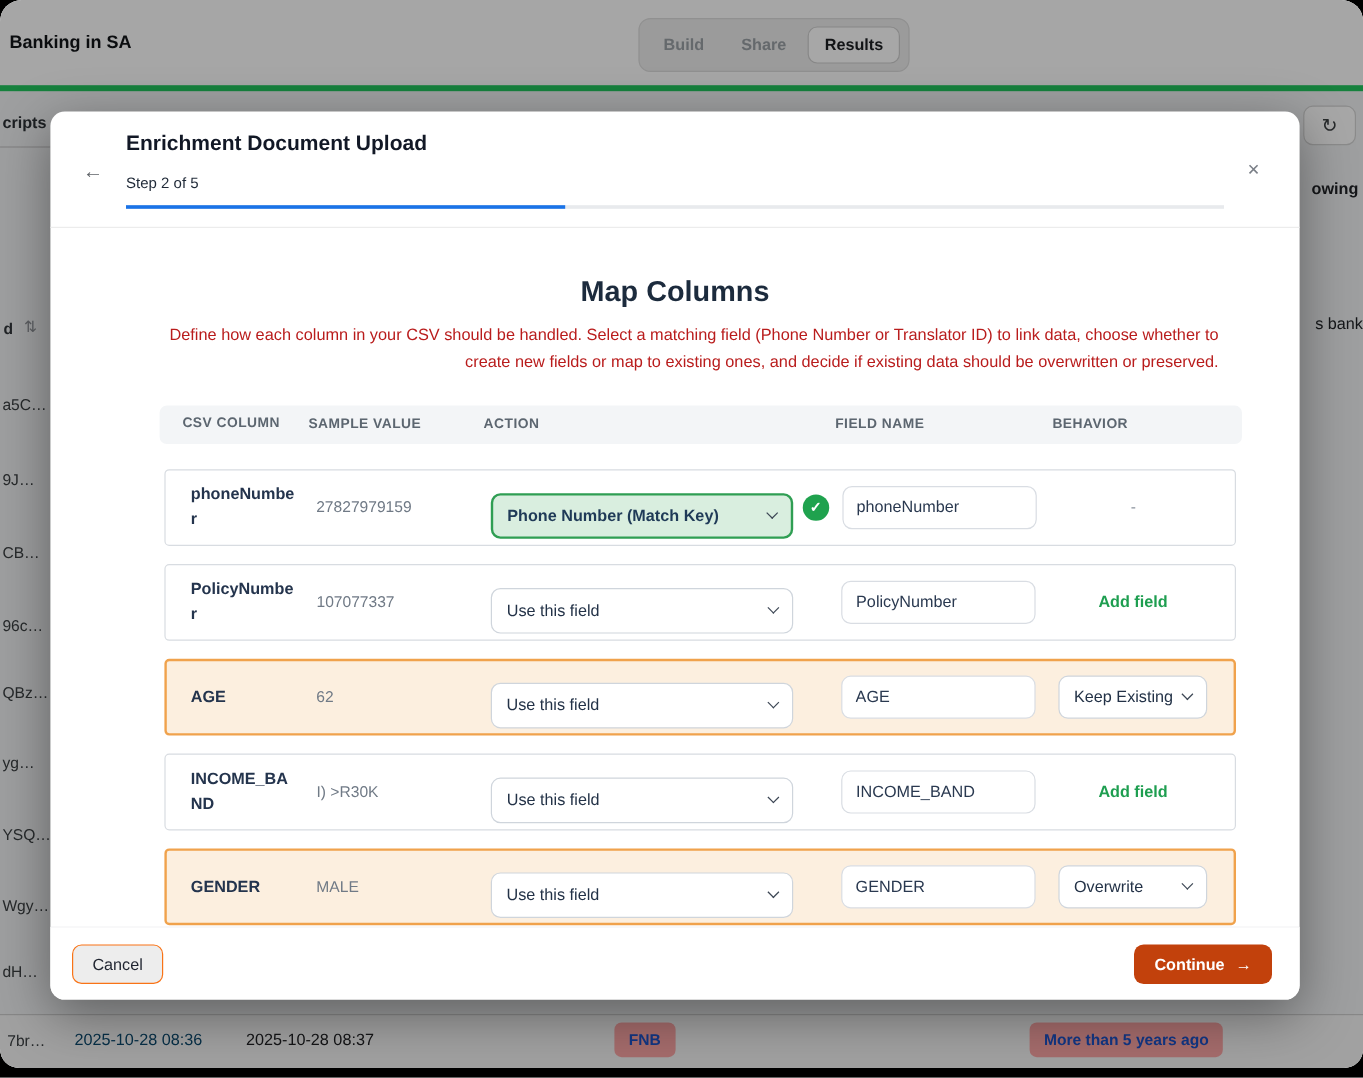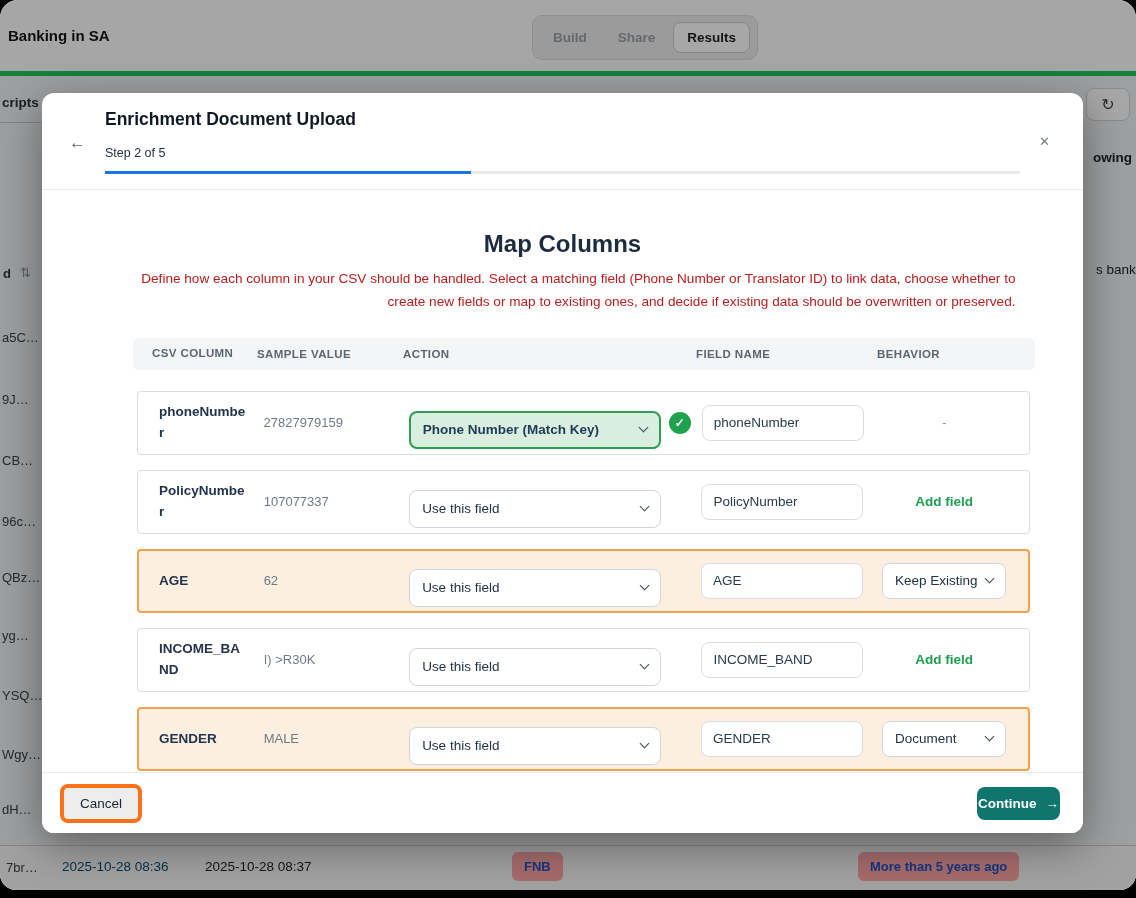--- a/index.html
+++ b/index.html
@@ -67,22 +67,22 @@
   .action-select { width:252px;margin-top:14px; }
   .select.match { background:#d9eedf; border:2px solid #2f9e53; font-weight:700; color:#1f3a57; }
   .chev { width:7px; height:7px; border-right:1.8px solid #3c4654; border-bottom:1.8px solid #3c4654; transform:rotate(45deg); margin-top:-4px; flex:none; }
   .check { width:22px; height:22px; border-radius:50%; background:#1fa24e; color:#fff; display:flex; align-items:center; justify-content:center; font-size:12px; font-weight:700; flex:none; }
   .field-input { width:162px; height:36px; border:1px solid #d9dde3; border-radius:8px; padding:0 11px; font-size:13.5px; color:#2a3950; background:#fff; outline:none; font-family:"Liberation Sans", sans-serif; }
   .beh-select { width:124px; height:36px; }
   .beh-dash { color:#8a929c; font-size:13px; }
   .beh-link { color:#1e9e50; font-weight:700; font-size:13.5px; cursor:pointer; }
 
   .m-footer { position:absolute; left:0; bottom:0; right:0; height:61px; background:#fff; border-top:1px solid #e7e9ec; border-radius:0 0 12px 12px; display:flex; align-items:center; justify-content:space-between; padding:0 23px 0 18px; }
-  .btn-cancel { background:#ededed; border:4px solid #f97316; border-radius:8px; padding:8px 16px; font-size:13.5px; color:#1f2430; cursor:pointer; font-family:"Liberation Sans", sans-serif; }
-  .btn-continue { background:#0f766e; border:none; border-radius:8px; padding:9px 1px; font-size:13.5px; font-weight:600; color:#fff; display:flex; align-items:center; gap:9px; cursor:pointer; font-family:"Liberation Sans", sans-serif; }
+  .btn-cancel { background:#ededed; border:1px solid #f97316; border-radius:8px; padding:8px 16px; font-size:13.5px; color:#1f2430; cursor:pointer; font-family:"Liberation Sans", sans-serif; }
+  .btn-continue { background:#c2410c; border:none; border-radius:8px; padding:9px 17px; font-size:13.5px; font-weight:600; color:#fff; display:flex; align-items:center; gap:9px; cursor:pointer; font-family:"Liberation Sans", sans-serif; }
 </style>
 </head>
 <body>
 
 <div class="app">
 
   <div class="topbar">
     <div class="app-title">Banking in SA</div>
     <div class="tabs">
       <div class="tab">Build</div>
@@ -228,21 +228,21 @@
         <span class="sel-text">Use this field</span>
         <span class="chev"></span>
       </div>
 
     </div>
     <div class="c-field">
       <input class="field-input" value="GENDER" style="">
     </div>
     <div class="c-behavior">
               <div class="select beh-select">
-                <span class="sel-text">Document</span>
+                <span class="sel-text">Overwrite</span>
                 <span class="chev"></span>
               </div>
             </div>
   </div>
         </div>
     </div>
 
     <div class="m-footer">
       <button class="btn-cancel">Cancel</button>
       <button class="btn-continue">

